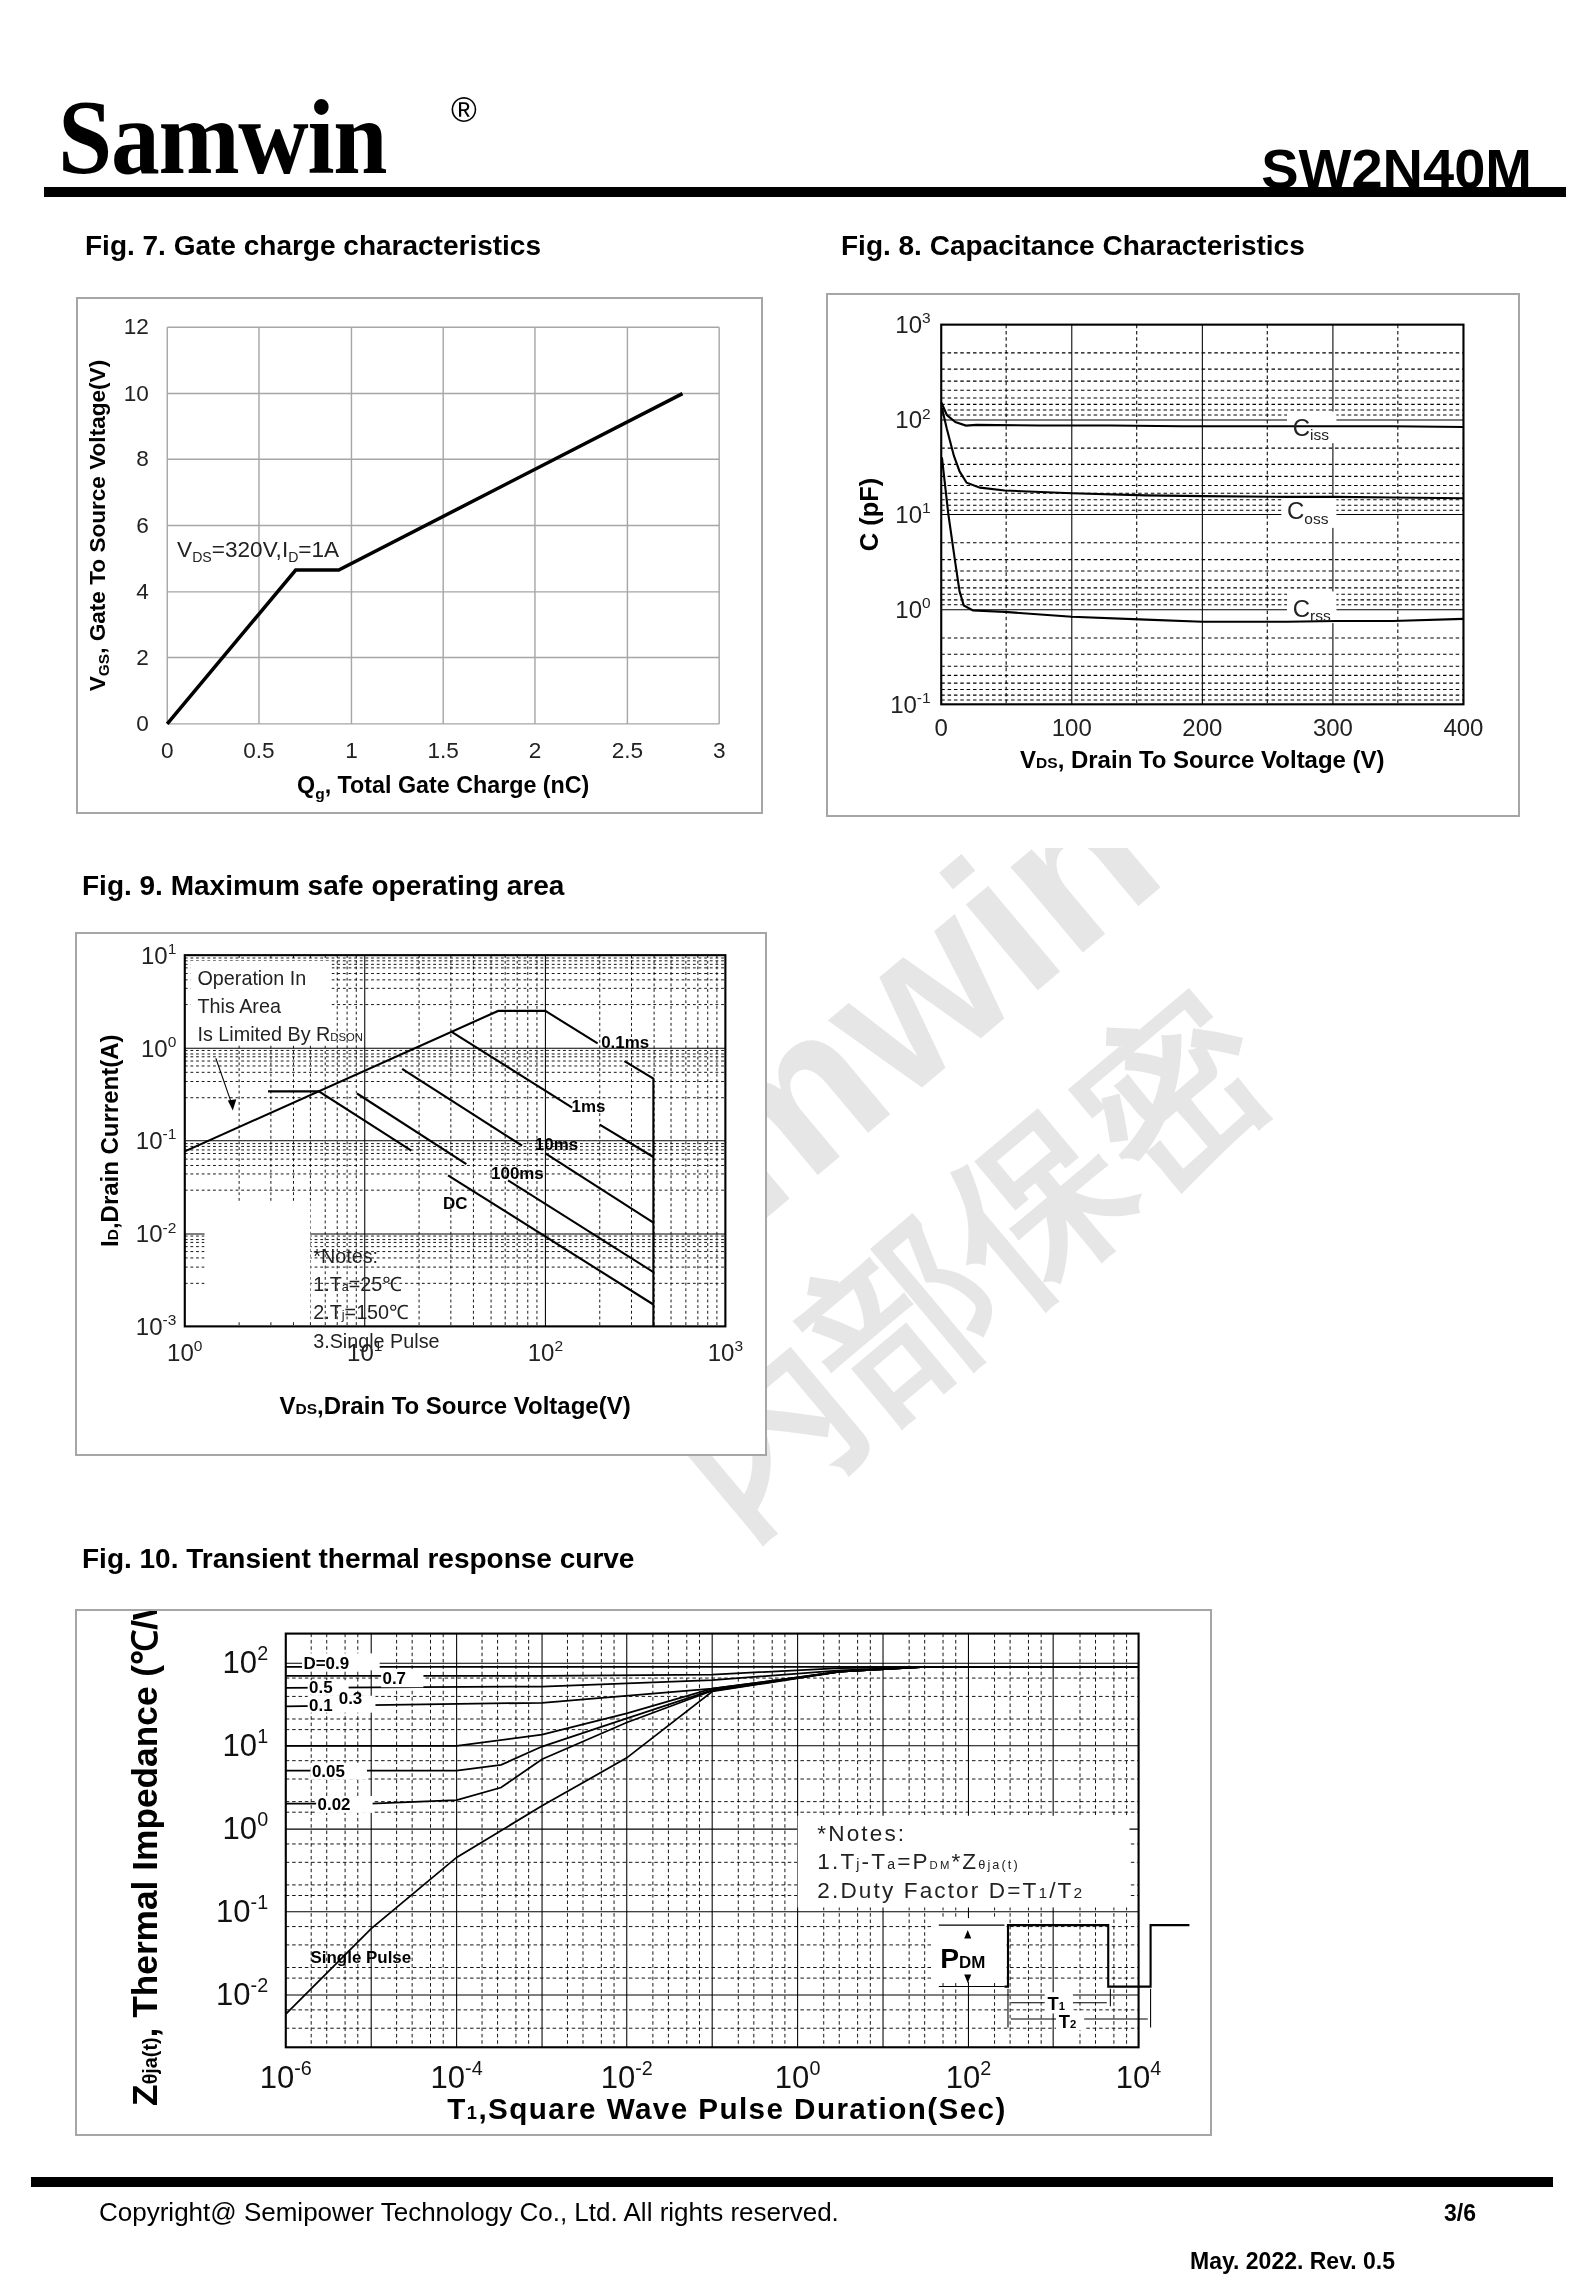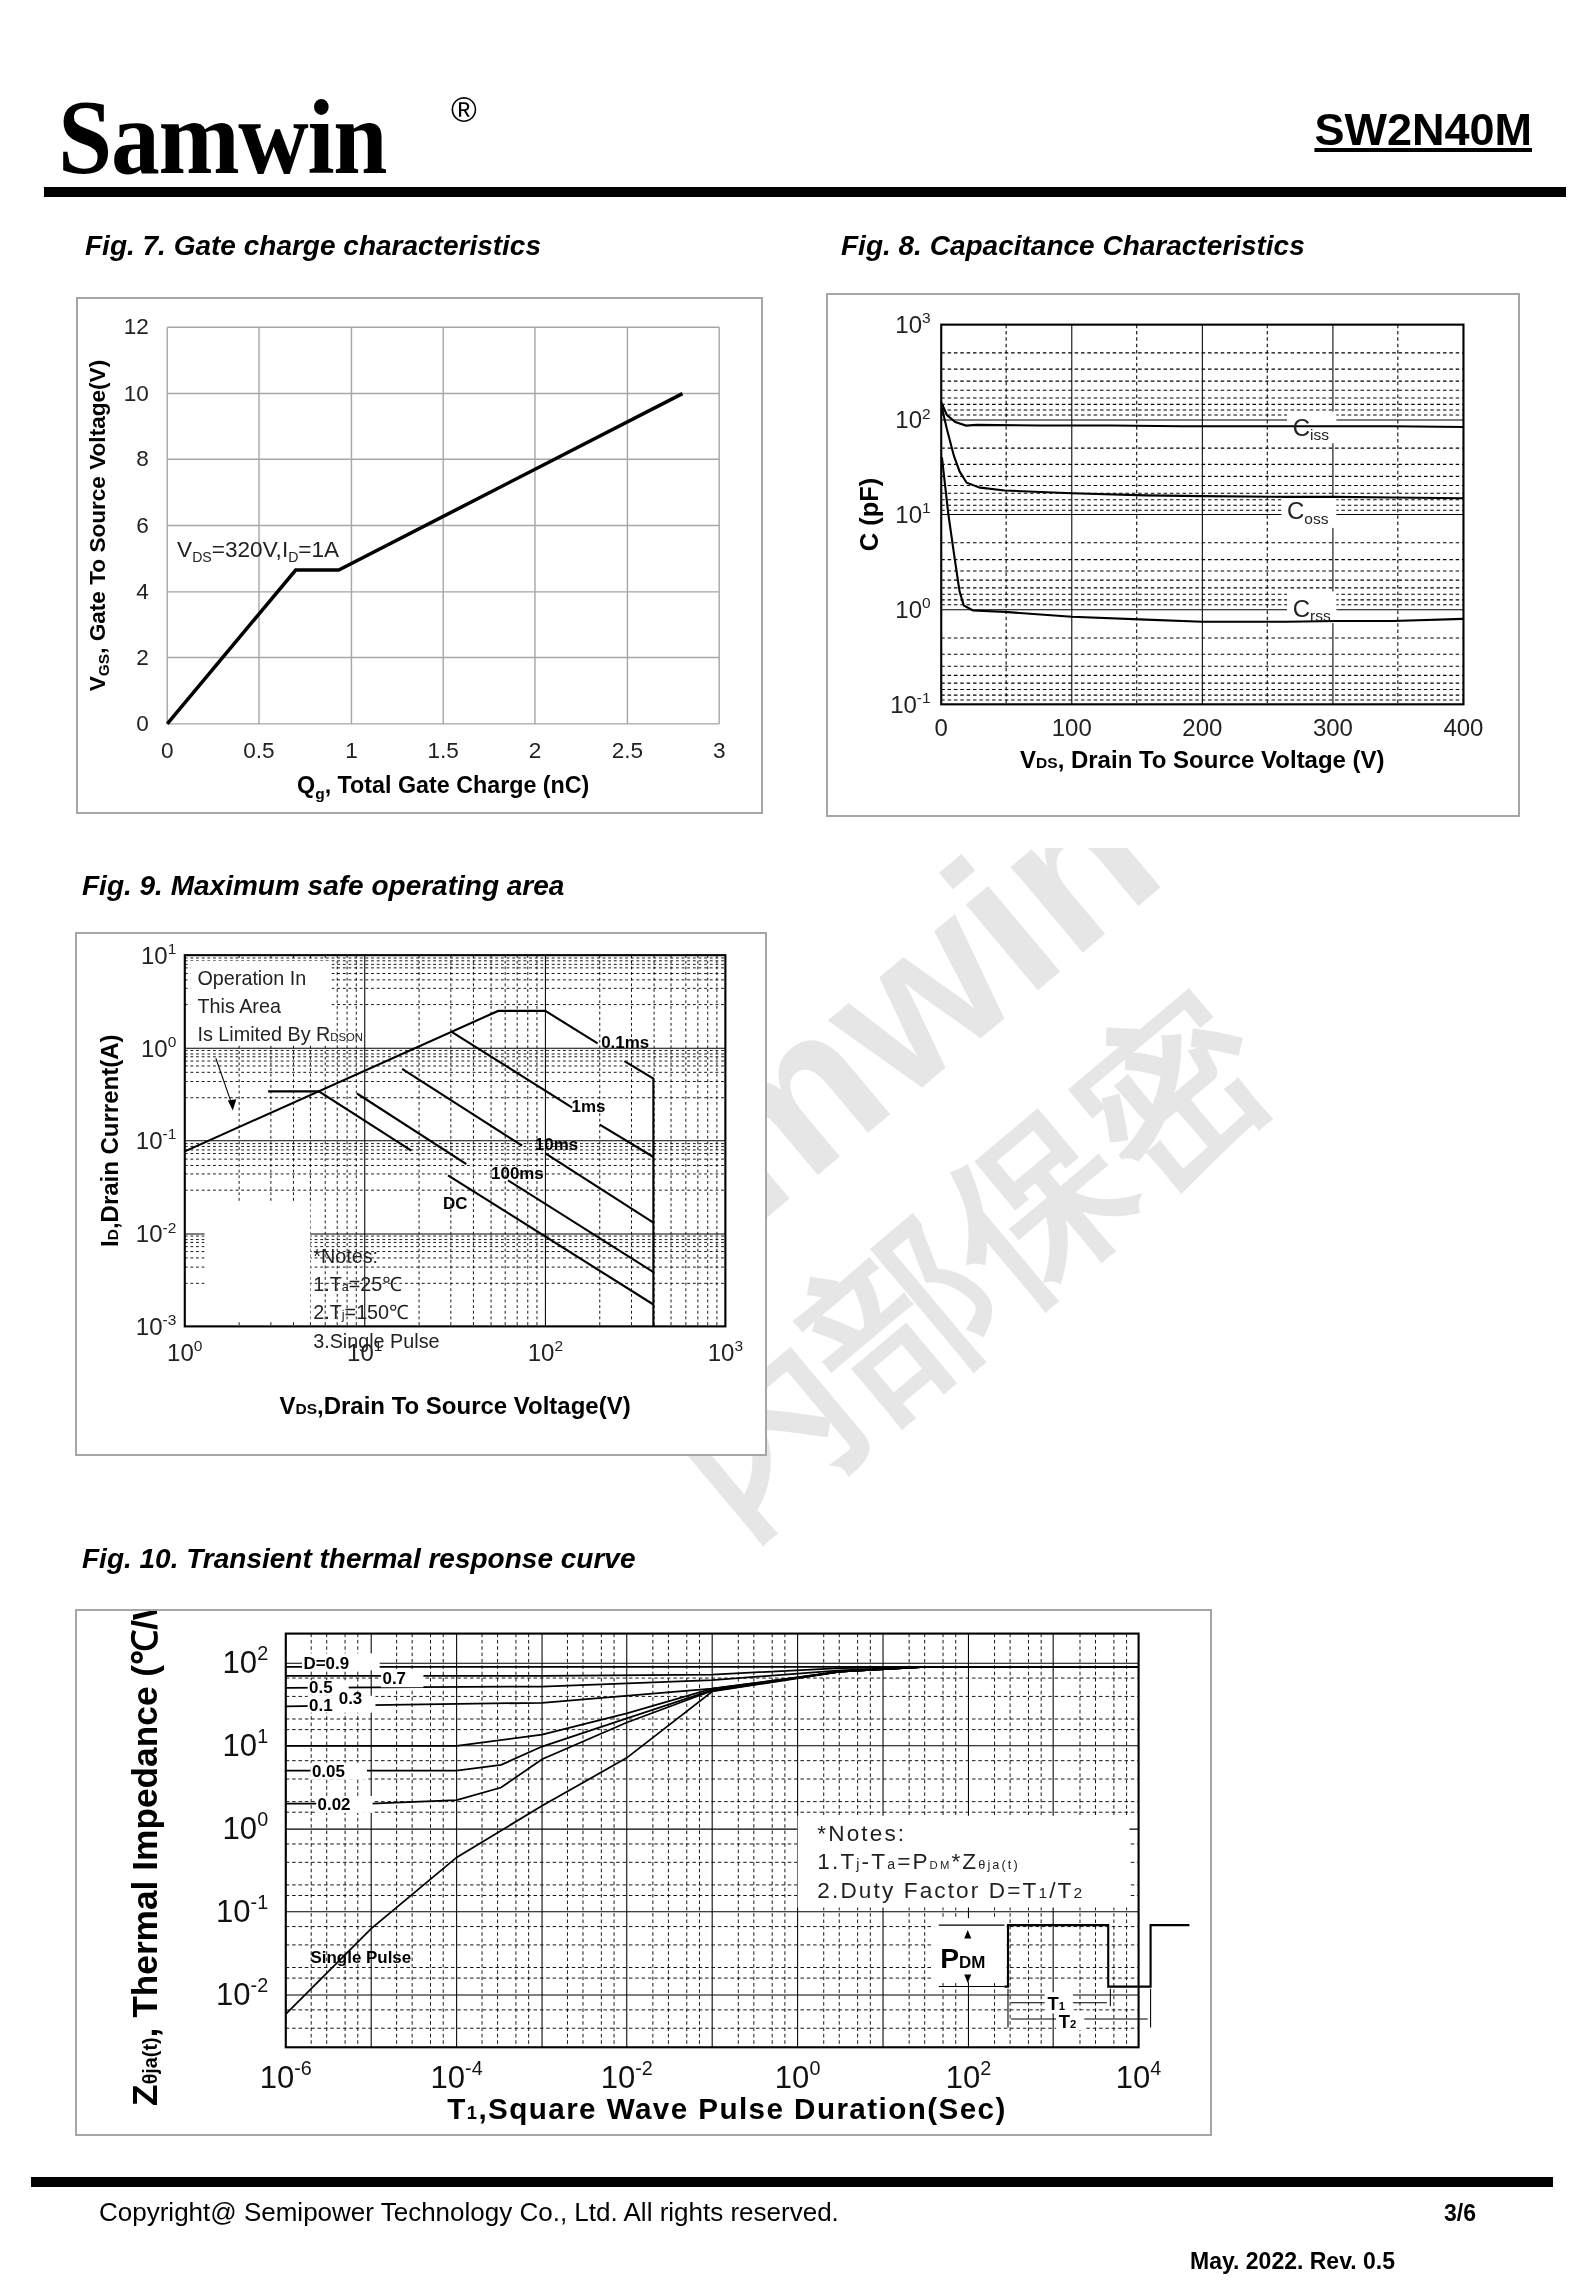--- a/index.html
+++ b/index.html
@@ -1,23 +1,23 @@
 <!DOCTYPE html>
 <html style="font-size:11.3px"><head>
 <meta charset="utf-8">
 <style>
   html, body { margin:0; padding:0; background:#ffffff; }
   body { width:1589px; height:2295px; position:relative; overflow:hidden; font-family:"Liberation Sans", sans-serif; color:#000; }
   .abs { position:absolute; }
   .logo { left:58px; top:85px; font-family:"Liberation Serif", serif; font-weight:bold; font-size:106px; letter-spacing:-1.4px; line-height:1; transform:scaleX(0.92); transform-origin:left top; }
   .logo-reg { left:451px; top:90px; font-family:"Liberation Sans", sans-serif; font-size:35px; }
-  .part-no { right:57px; top:104px; font-weight:bold; font-size:45px;text-decoration:underline; }
+  .part-no { right:57px; top:136px; font-weight:bold; font-size:56px;text-decoration:underline; }
   .rule-top { left:44px; top:187px; width:1522px; height:10px; background:#000; }
   .rule-bot { left:31px; top:2177px; width:1522px; height:10px; background:#000; }
-  .fig-title { font-weight:bold; font-size:28px;font-style:italic; }
+  .fig-title { font-weight:bold; font-size:28px; }
   .panel { border:2.8px solid #a6a6a6; background:#fff; box-sizing:border-box; }
   .footer-left { left:99px; top:2197px; font-weight:normal; font-size:26px; }
   .footer-right { left:1190px; top:2200px; font-weight:bold; font-size:23px;margin-top:48px; }
   .footer-page { left:1444px; top:2200px; font-weight:bold; font-size:23px; }
   .watermark { left:424px; top:848px; width:989px; height:706px; pointer-events:none; }
   svg text { font-family:"Liberation Sans", sans-serif; }
 </style>
 </head>
 <body>
 

